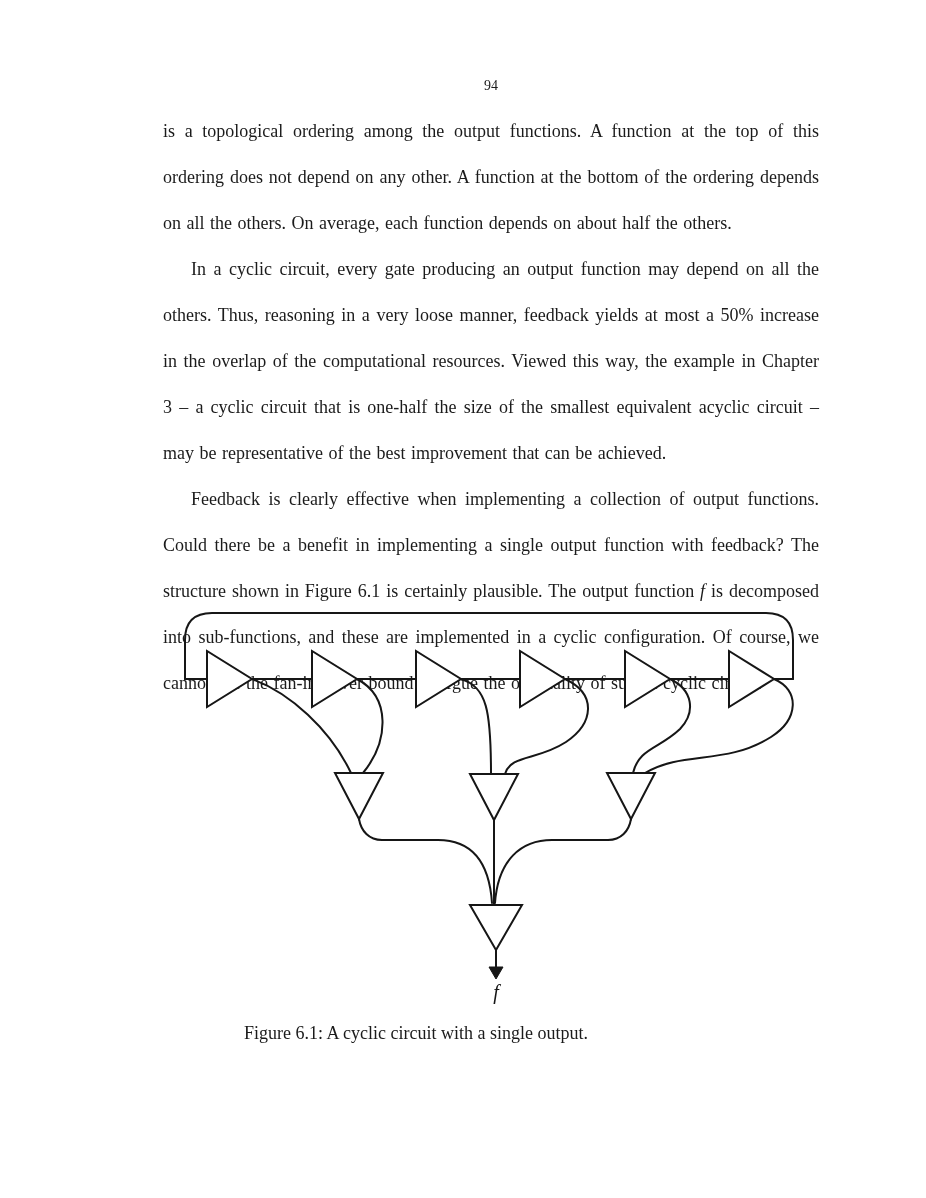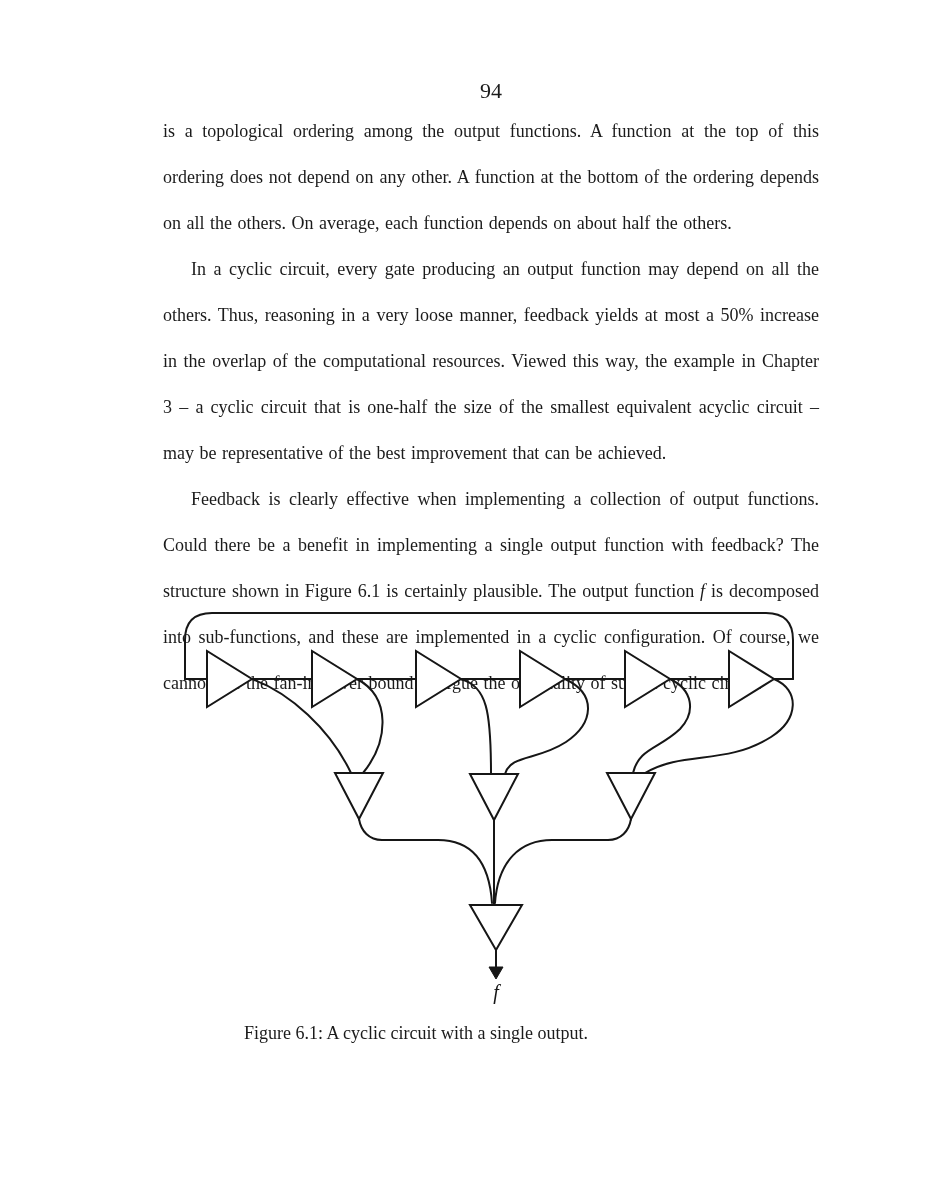--- a/index.html
+++ b/index.html
@@ -15,21 +15,21 @@
     color: #1b1b1b;
     font-family: "Liberation Serif", "DejaVu Serif", serif;
     overflow: hidden;
   }
   .page-number {
     position: absolute;
     top: 78px;
     left: 163px;
     width: 656px;
     text-align: center;
-    font-size: 22px;
+    font-size: 14px;
   }
   .body-text {
     position: absolute;
     top: 108px;
     left: 163px;
     width: 656px;
     font-size: 18px;
     line-height: 46px;
     text-align: justify;
     word-spacing: 1px;

